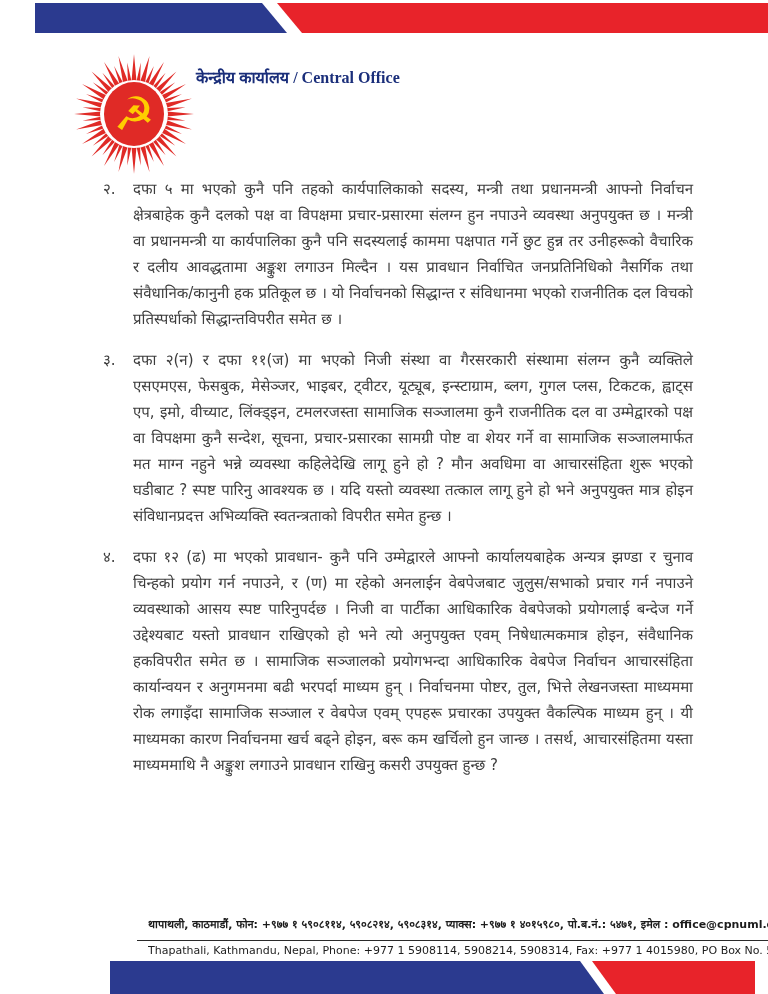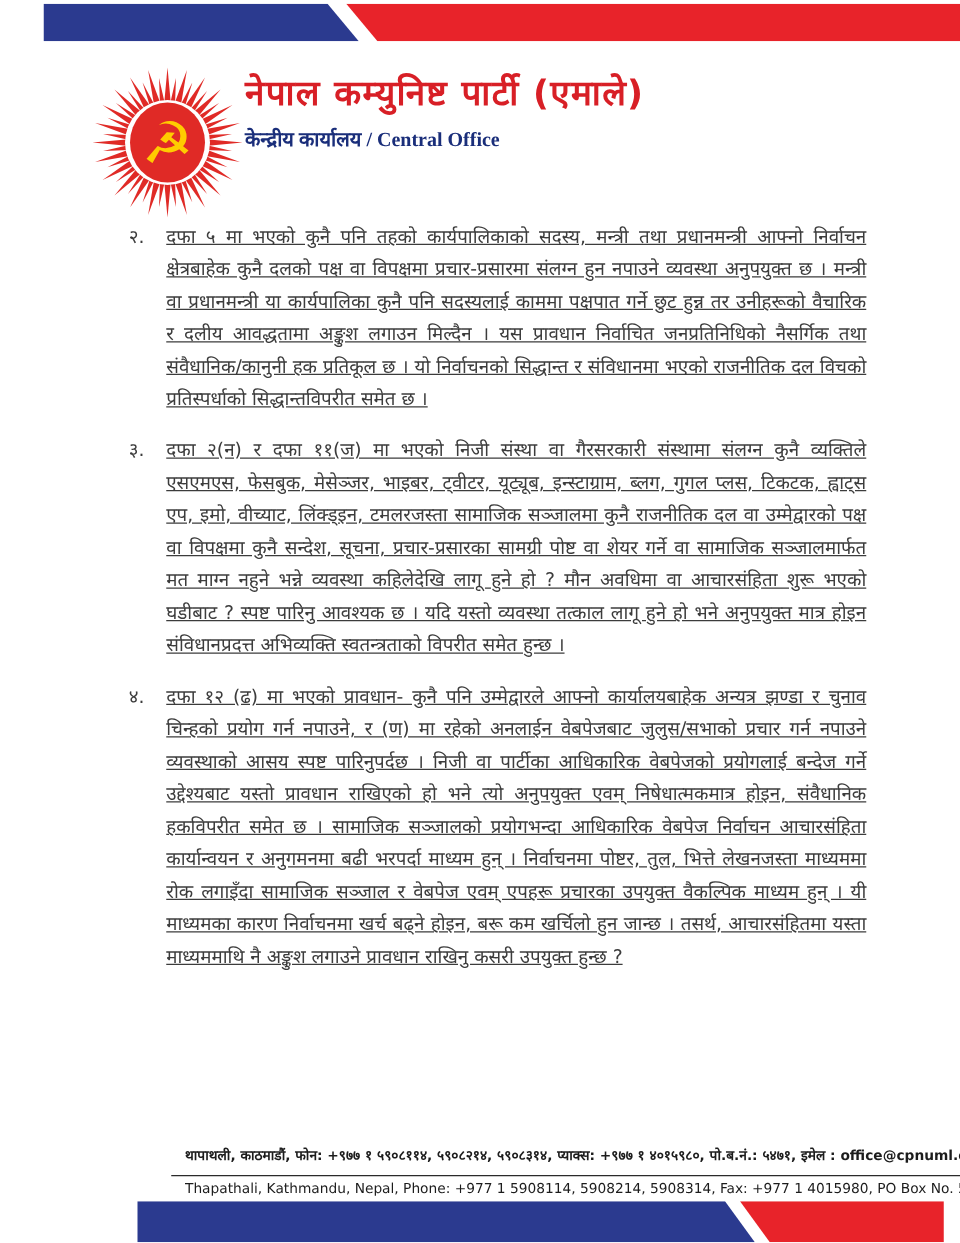--- a/index.html
+++ b/index.html
@@ -28,21 +28,20 @@
   }
   
   .doc-body{position:absolute;left:103px;top:176px;width:590px;color:#3c3c3c;}
   .para{display:flex;margin-bottom:15px;}
   .para-num{
     width:30px;flex:0 0 30px;font-size:15px;line-height:26px;text-align:left;
   }
   .para-text{
     flex:1;font-size:15px;line-height:26px;text-align:justify;
     text-justify:inter-word;
-    text-decoration:underline;
   }
   
   .footer-np{
     position:absolute;left:148px;top:916px;right:0;height:22px;
     font-size:11px;font-weight:bold;color:#1c1c1c;white-space:nowrap;
     overflow:hidden;
   }
   .footer-rule{
     position:absolute;left:137px;top:940px;right:0;height:1px;background:#2a2a2a;
   }
@@ -117,21 +116,20 @@
         <use href="#rayS" transform="rotate(337.5 60 60)"></use>
           <use href="#rayS" transform="rotate(352.5 60 60)"></use>
       </g>
       <circle cx="60" cy="60" r="34" fill="#ffffff"></circle>
       <ellipse cx="60" cy="60" rx="30" ry="32" fill="#e02a26"></ellipse>
       <text x="60" y="76" text-anchor="middle" font-size="46" fill="#ffcc00" font-family="DejaVu Sans, sans-serif">☭</text>
     </svg>
   </div>
 
   <div class="head-text">
-    <div class="party-np">नेपाल कम्युनिष्ट पार्टी (एमाले)</div>
     <div class="office-line">केन्द्रीय कार्यालय / Central Office</div>
   </div>
 
   <div class="doc-body">
     <div class="para">
       <div class="para-num">२.</div>
       <div class="para-text">दफा ५ मा भएको कुनै पनि तहको कार्यपालिकाको सदस्य, मन्त्री तथा प्रधानमन्त्री आफ्नो निर्वाचन क्षेत्रबाहेक कुनै दलको पक्ष वा विपक्षमा प्रचार-प्रसारमा संलग्न हुन नपाउने व्यवस्था अनुपयुक्त छ । मन्त्री वा प्रधानमन्त्री या कार्यपालिका कुनै पनि सदस्यलाई काममा पक्षपात गर्ने छुट हुन्न तर उनीहरूको वैचारिक र दलीय आवद्धतामा अङ्कुश लगाउन मिल्दैन । यस प्रावधान निर्वाचित जनप्रतिनिधिको नैसर्गिक तथा संवैधानिक/कानुनी हक प्रतिकूल छ । यो निर्वाचनको सिद्धान्त र संविधानमा भएको राजनीतिक दल विचको प्रतिस्पर्धाको सिद्धान्तविपरीत समेत छ ।</div>
     </div>
     <div class="para">
       <div class="para-num">३.</div>

